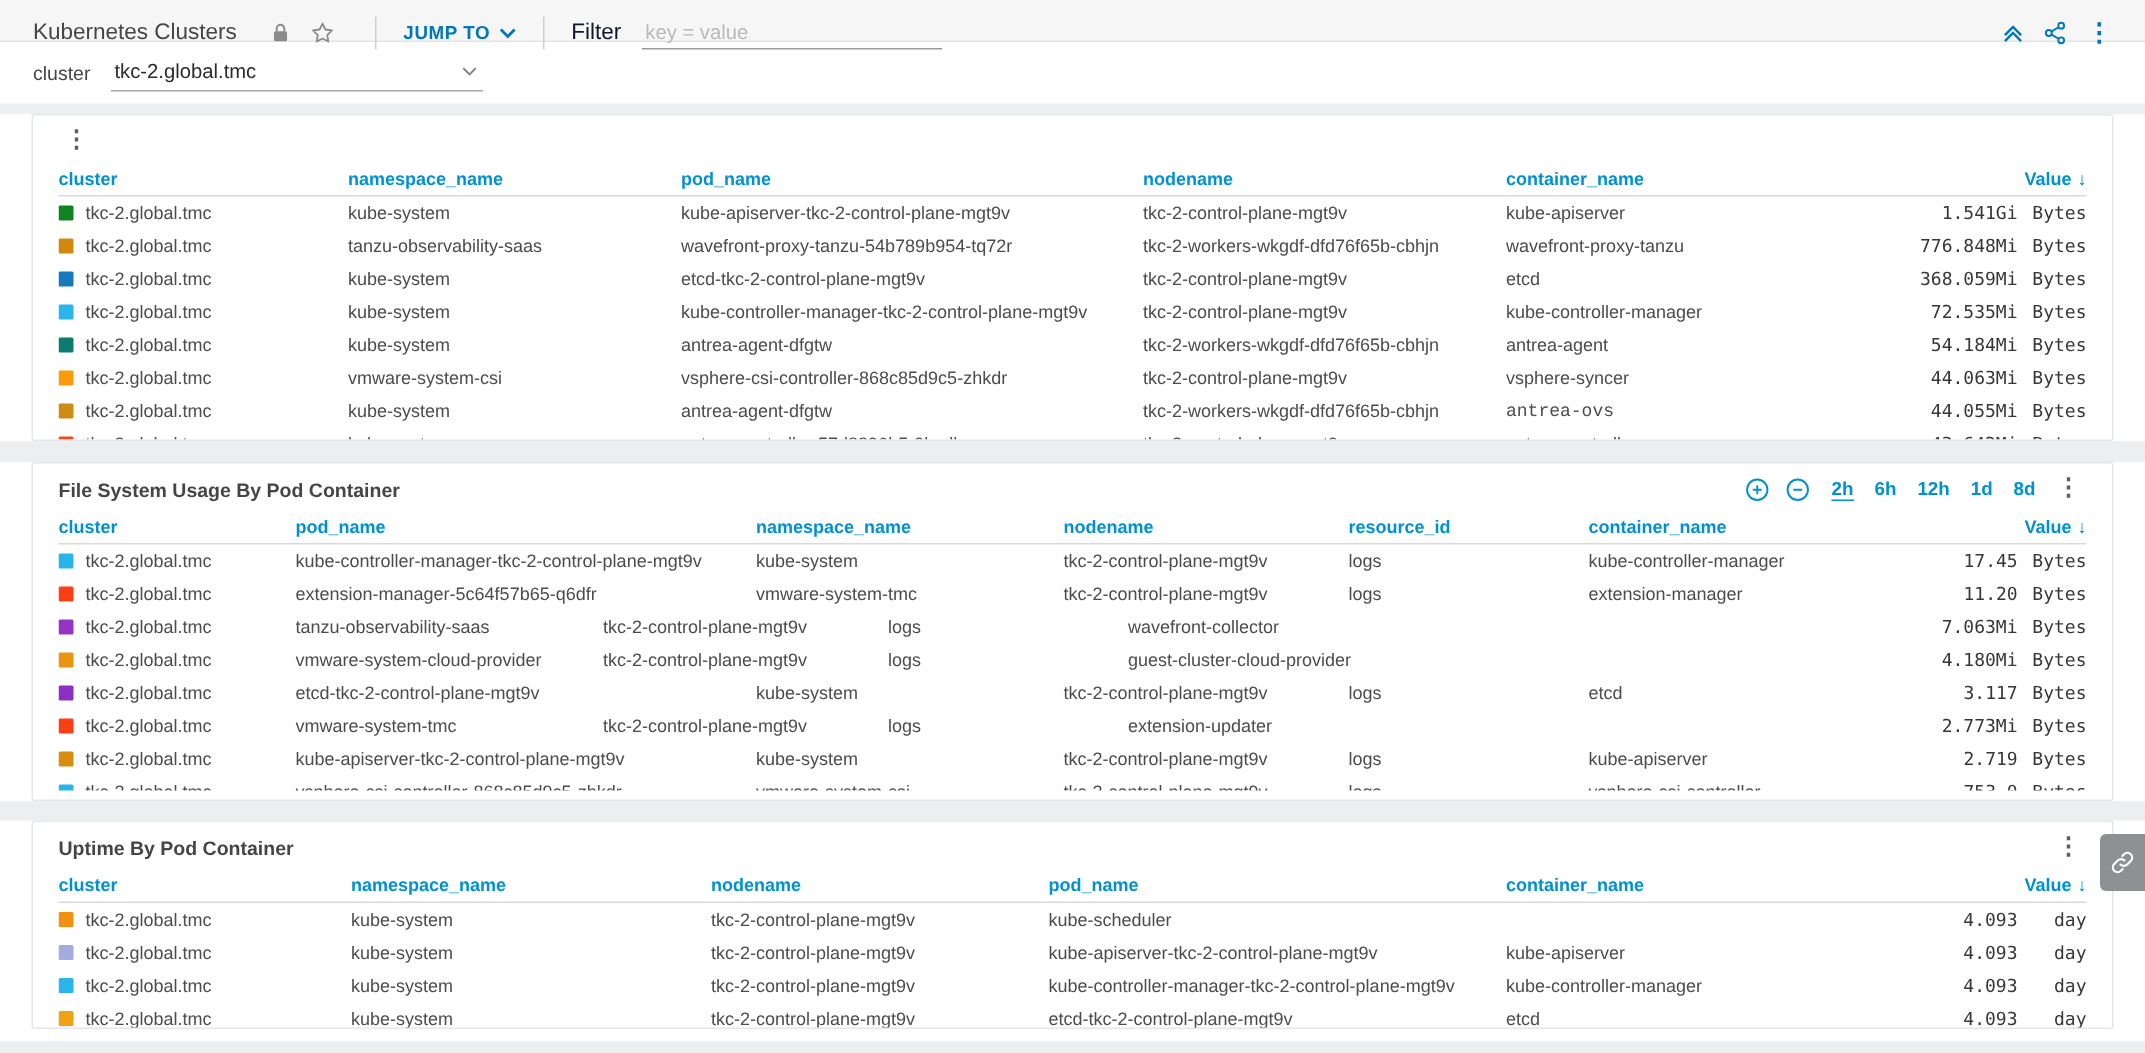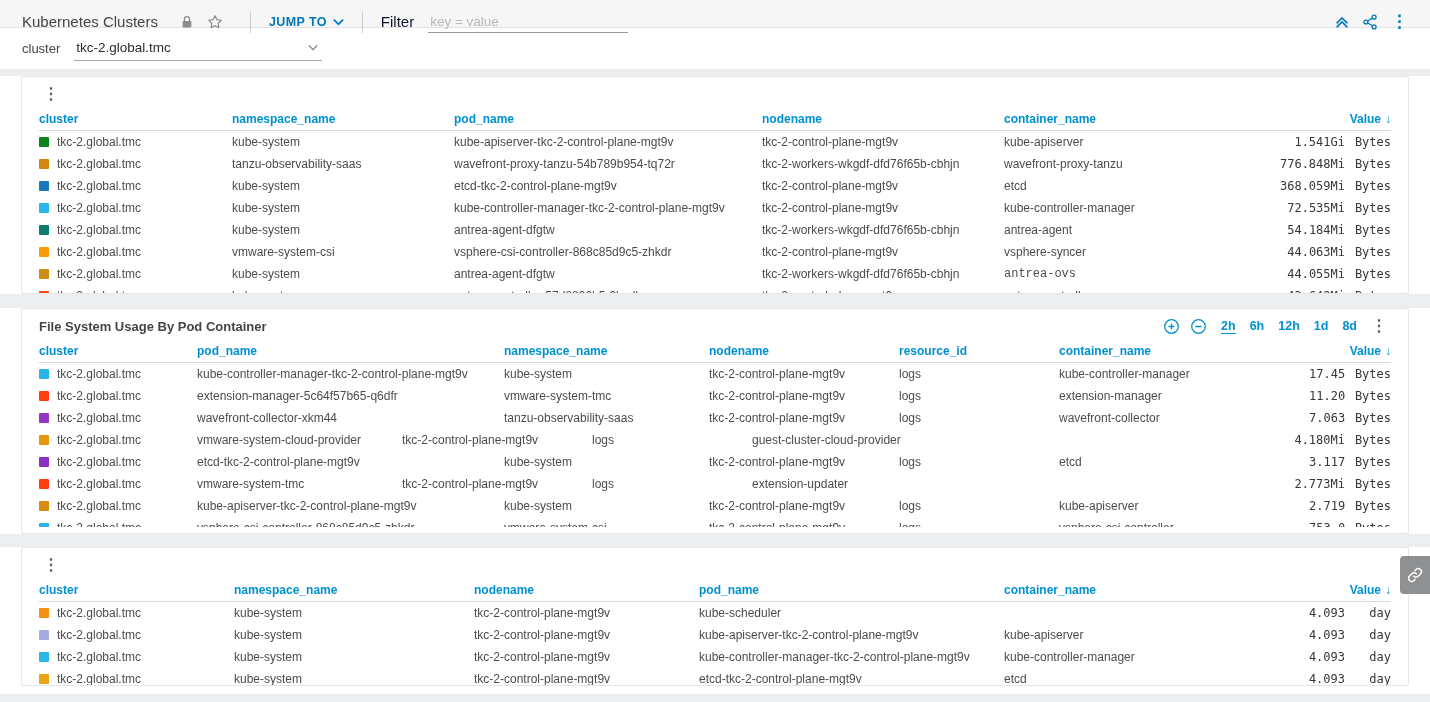--- a/index.html
+++ b/index.html
@@ -266,21 +266,20 @@
         <span class="td" style="width: 307px;">extension-manager-5c64f57b65-q6dfr</span>
         <span class="td" style="width: 205px;">vmware-system-tmc</span>
         <span class="td" style="width: 190px;">tkc-2-control-plane-mgt9v</span>
         <span class="td" style="width: 160px;">logs</span>
         <span class="td" style="width: 250px;">extension-manager</span>
         <span class="td num">11.203Mi</span>
         <span class="td unit">Bytes</span>
       </div>
       <div class="trow">
         <span class="td" style="width: 158px;"><i class="swatch" style="background: rgb(147, 52, 196);"></i>tkc-2.global.tmc</span>
-        <span class="td" style="width: 307px;">wavefront-collector-xkm44</span>
         <span class="td" style="width: 205px;">tanzu-observability-saas</span>
         <span class="td" style="width: 190px;">tkc-2-control-plane-mgt9v</span>
         <span class="td" style="width: 160px;">logs</span>
         <span class="td" style="width: 250px;">wavefront-collector</span>
         <span class="td num">7.063Mi</span>
         <span class="td unit">Bytes</span>
       </div>
       <div class="trow">
         <span class="td" style="width: 158px;"><i class="swatch" style="background: rgb(234, 148, 16);"></i>tkc-2.global.tmc</span>
         <span class="td" style="width: 205px;">vmware-system-cloud-provider</span>
@@ -329,20 +328,21 @@
         <span class="td num">753.000Ki</span>
         <span class="td unit">Bytes</span>
       </div>
     </div>
 </section>
 
 <div class="hgap" style="height:13px"></div>
 
 <section class="panel" style="height:139px">
   <div class="ptitle">
+    <span class="ptitle-text">Uptime By Pod Container</span>
     <span class="kebab gray">⋮</span>
   </div>
   <div class="trow head">
       <span class="th" style="width: 195px;">cluster</span>
       <span class="th" style="width: 240px;">namespace_name</span>
       <span class="th" style="width: 225px;">nodename</span>
       <span class="th" style="width: 305px;">pod_name</span>
       <span class="th" style="width: 250px;">container_name</span>
       <span class="th value-h">Value<span class="sort-arrow">↓</span></span>
     </div>

